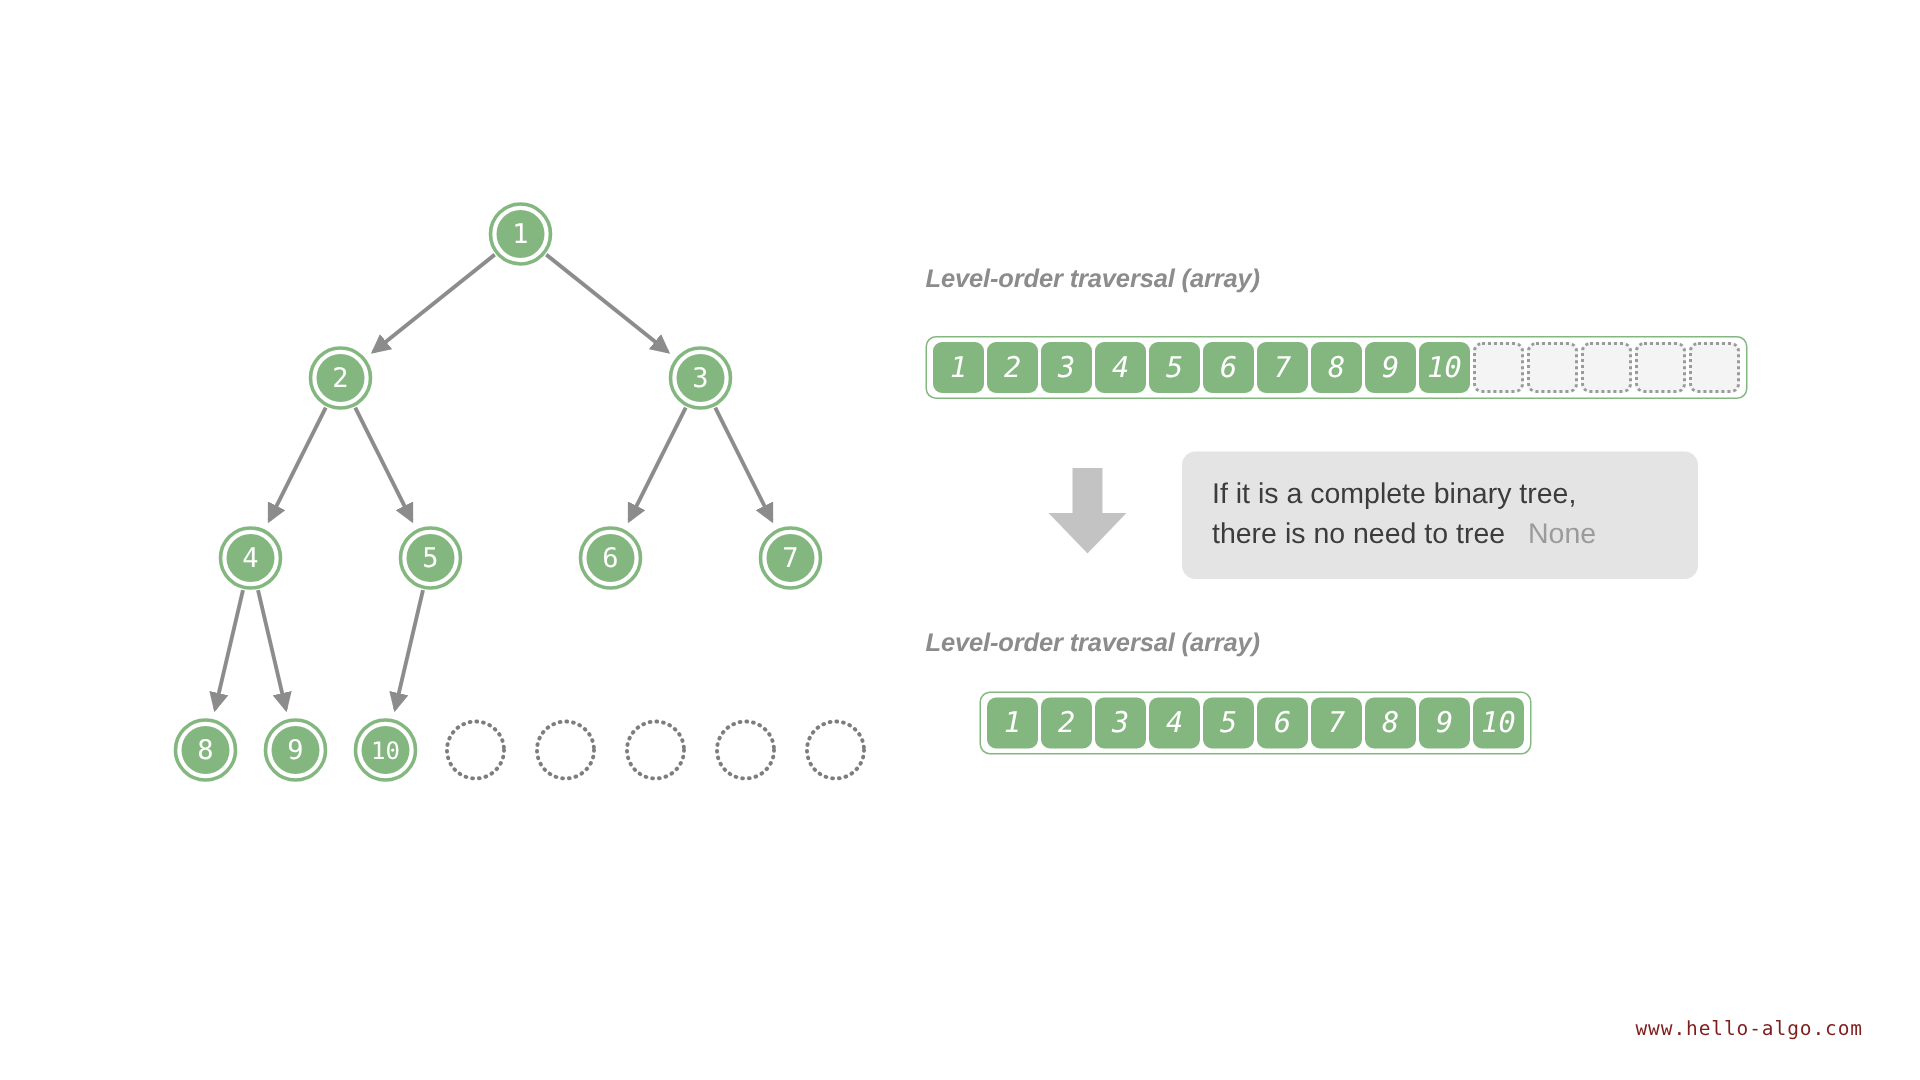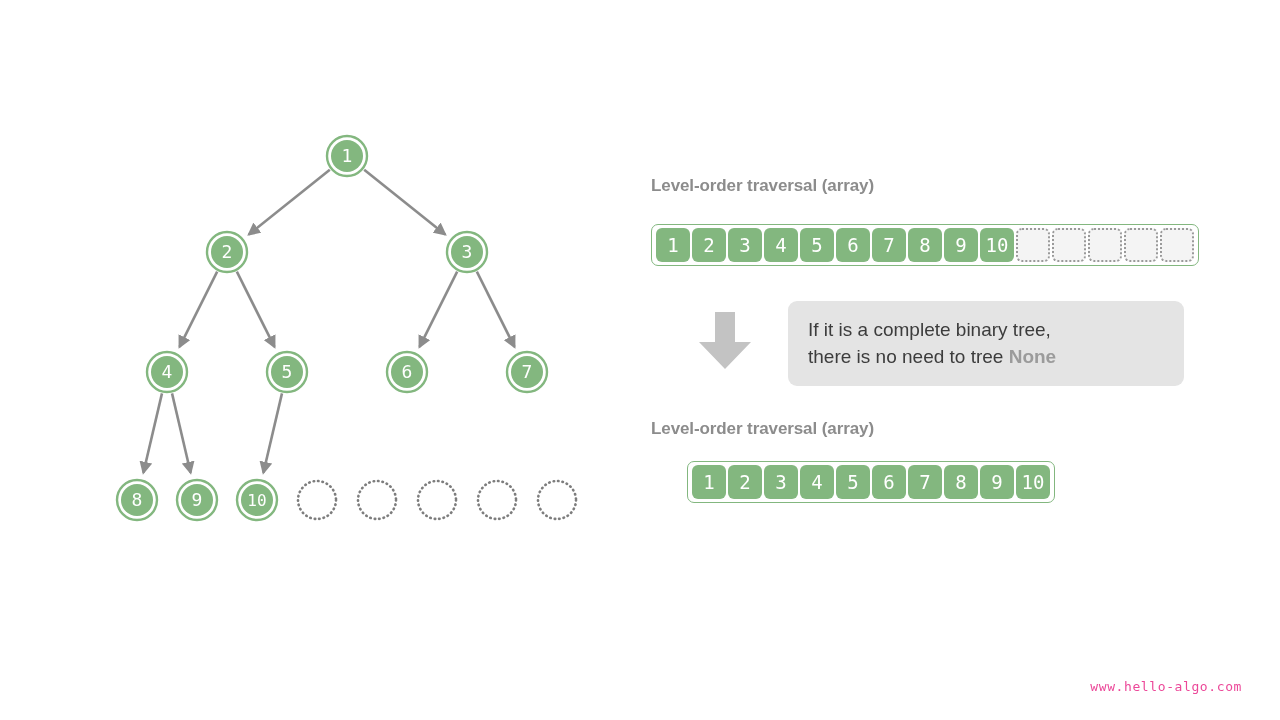--- a/index.html
+++ b/index.html
@@ -27,23 +27,24 @@
     position: absolute;
     left: 0;
     top: 0;
     width: 640px;
     height: 600px;
   }
 
   
   .panel {
     position: absolute;
-    left: 651px;
+    left: 617px;
     top: 176px;
     width: 620px;
+    font-style: italic;
   }
 
   .section-title {
     font-size: 17px;
     font-weight: bold;
     color: #8c8c8c;
     letter-spacing: -0.1px;
     line-height: 20px;
   }
 
@@ -103,42 +104,43 @@
     top: 312px;
     width: 56px;
     height: 58px;
   }
 
   
   .callout {
     position: absolute;
     left: 788px;
     top: 301px;
-    width: 396px;
+    width: 344px;
     box-sizing: border-box;
     background: #e4e4e4;
     border-radius: 9px;
     padding: 15px 20px 16px 20px;
     font-size: 19px;
     line-height: 27px;
     color: #3c3c3c;
   }
   .callout .kw {
     color: #9b9b9b;
-    font-weight: bold;
+    font-weight: normal;
+    margin-left: 10px;
   }
 
   
   .watermark {
     position: absolute;
     right: 38px;
     bottom: 26px;
     font-family: "DejaVu Sans Mono", monospace;
     font-size: 13px;
-    color: #ec4899;
+    color: #7f1d1d;
     letter-spacing: 0.6px;
   }
 </style>
 </head>
 <body>
 
 <div id="canvas">
 
   <svg class="tree-svg" viewBox="0 0 640 600">
     <defs>

